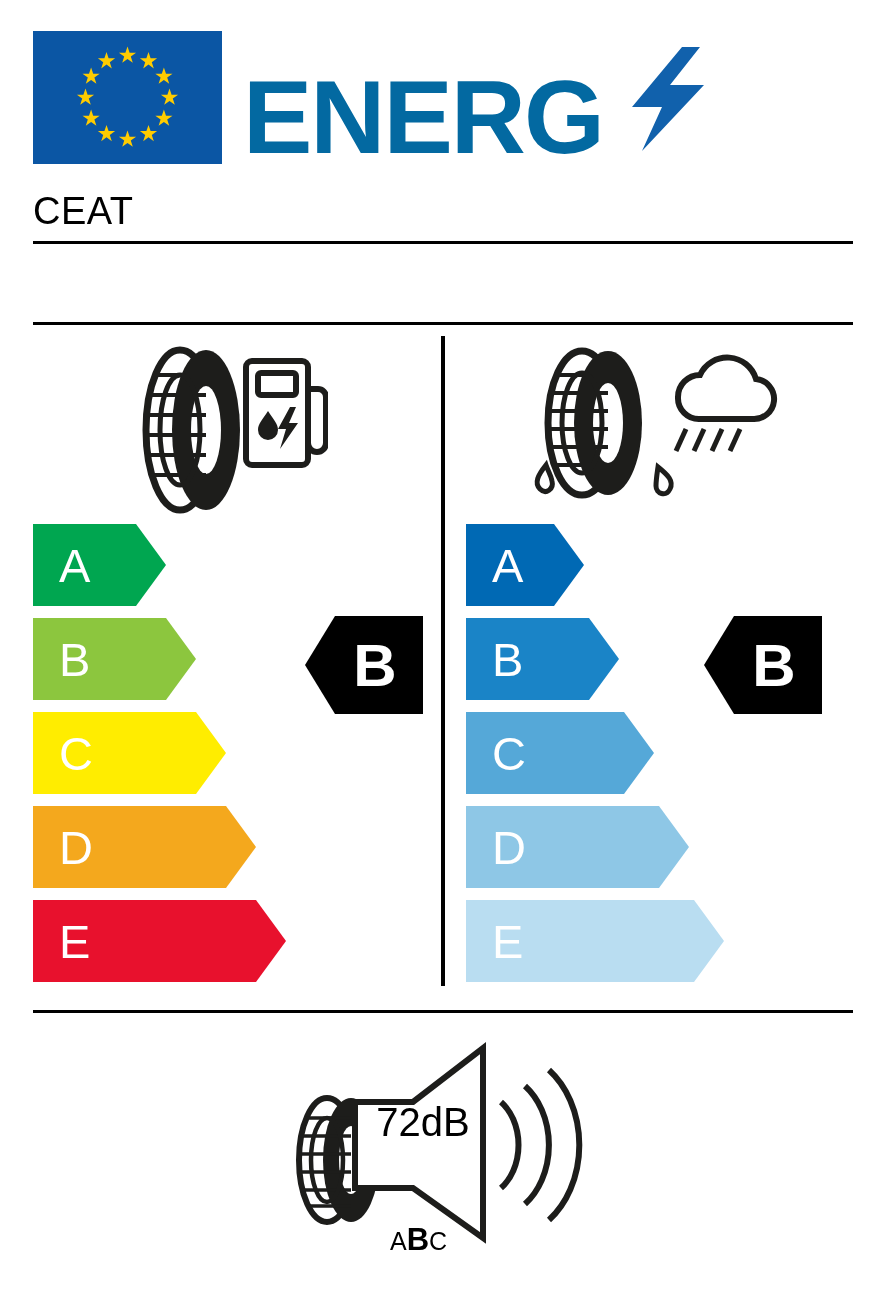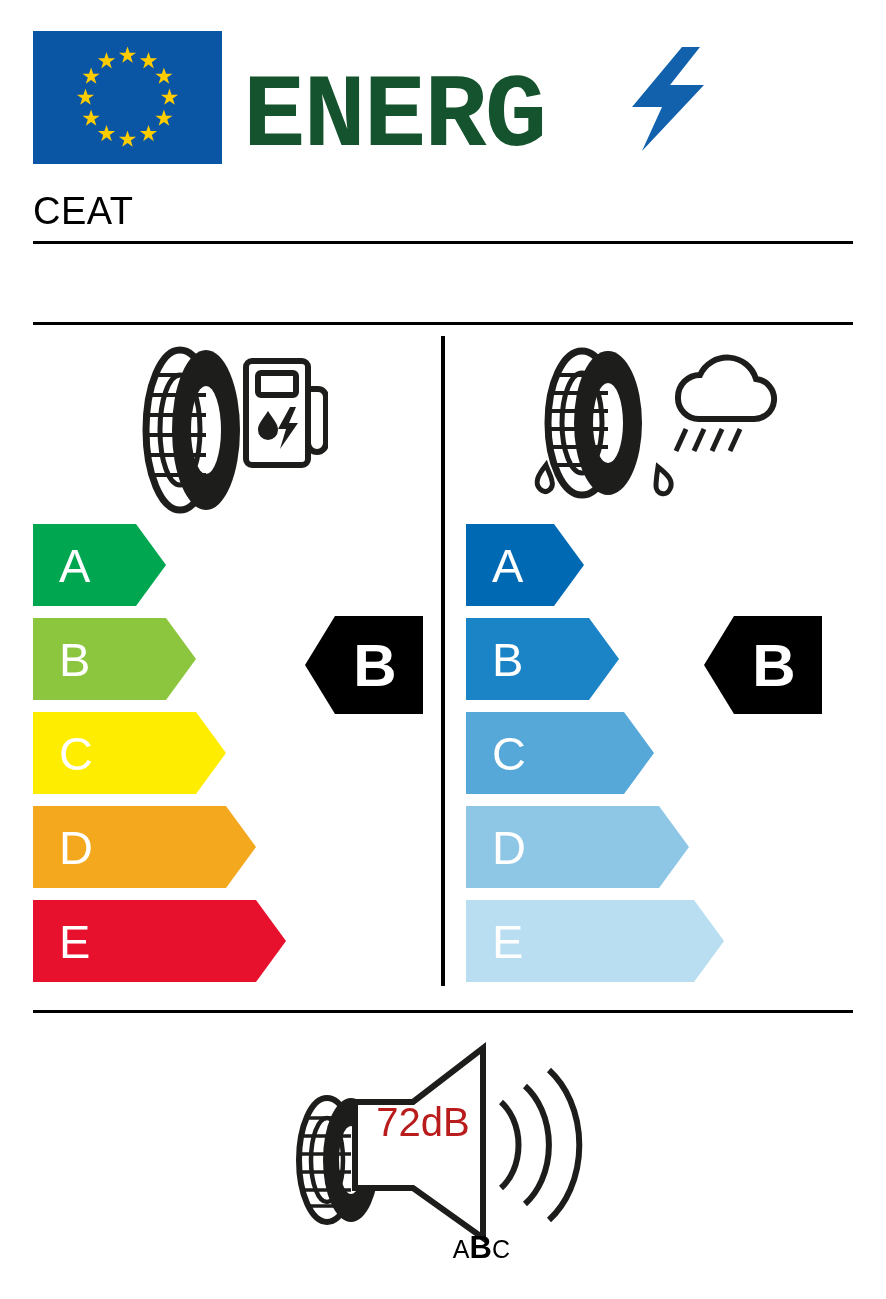--- a/index.html
+++ b/index.html
@@ -33,25 +33,25 @@
   }
   .energy-word {
     position: absolute;
     left: 243px;
     top: 42px;
     height: 110px;
     display: flex;
     align-items: center;
   }
   .energy-word span {
-    font-family: Liberation Mono, monospace;
+    font-family: Liberation Sans, sans-serif;
     font-weight: bold;
     font-size: 104px;
     letter-spacing: -2px;
-    color: #14532d;
+    color: #0369a1;
     line-height: 1;
     margin-top: 40px;
   }
   .energy-bolt {
     position: absolute;
     left: 622px;
     top: 47px;
     width: 90px;
     height: 104px;
   }
@@ -145,31 +145,30 @@
   .pointer-grip { left: 704px; top: 606px; }
 
   
   .noise-db {
     position: absolute;
     left: 358px;
     top: 1100px;
     width: 130px;
     text-align: center;
     font-size: 40px;
-    color: #b91c1c;
+    color: #000000;
   }
   .noise-class {
     position: absolute;
     left: 390px;
     top: 1222px;
     width: 120px;
-    text-align: right;
+    text-align: left;
     font-size: 25px;
     color: #000;
-    margin-top: 8px;
   }
   .noise-class .sel {
     font-size: 31px;
     font-weight: bold;
   }
 </style>
 </head>
 <body>
 
 <div id="label">

